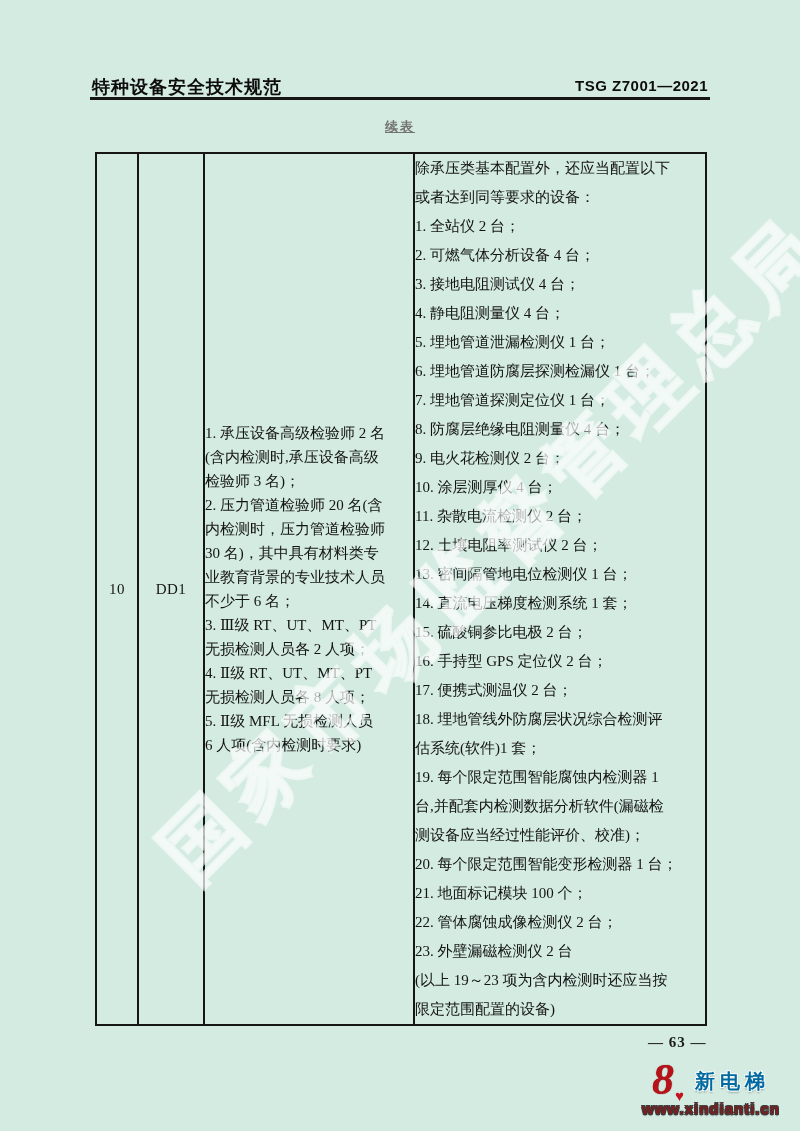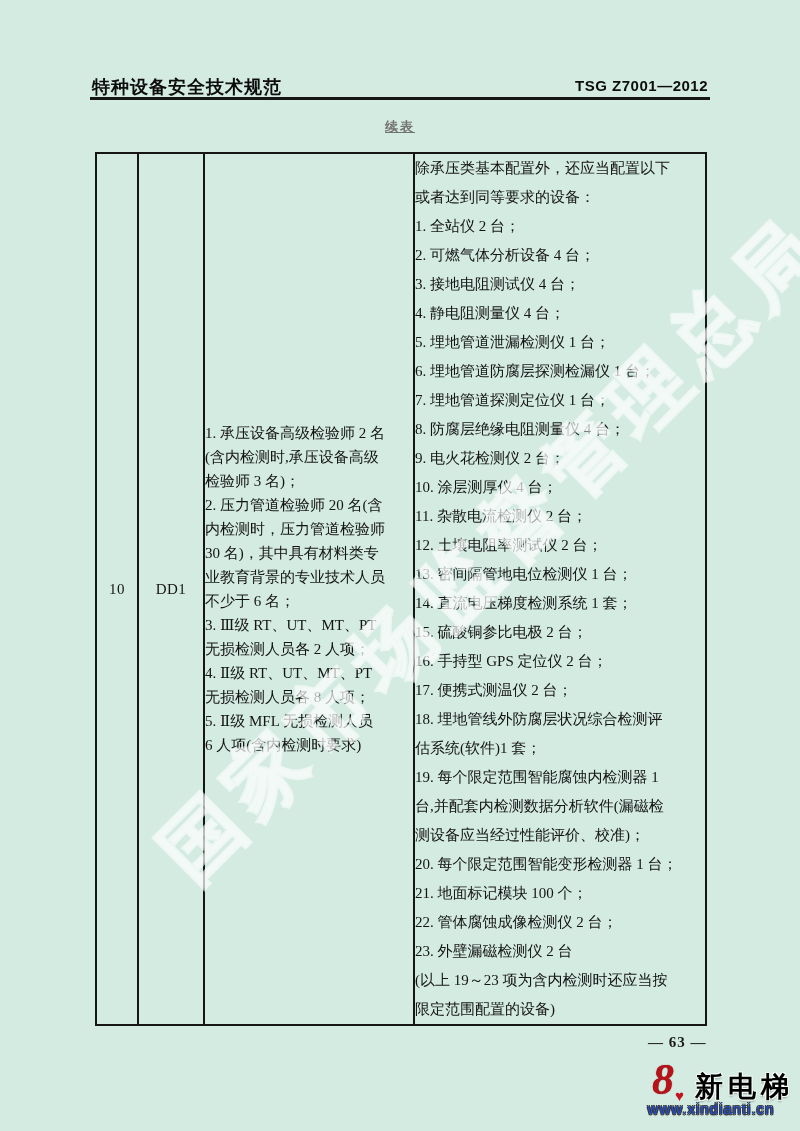--- a/index.html
+++ b/index.html
@@ -85,37 +85,37 @@
     font-family:"Liberation Serif",serif;font-style:italic;font-weight:bold;
     font-size:44px;line-height:44px;color:#b5121a;
     text-shadow:0 0 1px #8e0e14;
   }
   .heart-icon{
     position:absolute;left:75px;top:26px;
     font-size:15px;color:#c41420;font-style:normal;
   }
   .brand-name{
     position:absolute;left:95px;top:6px;
-    font-size:28px;font-weight:bold;letter-spacing:5px;color:#000000;
+    font-size:20px;font-weight:bold;letter-spacing:5px;color:#0369a1;
     text-shadow:-1px -1px 0 #f4fbf7,1px -1px 0 #f4fbf7,-1px 1px 0 #f4fbf7,1px 1px 0 #f4fbf7,0 2px 2px rgba(0,0,0,0.35);
   }
   .brand-site{
     position:absolute;left:22px;top:38px;width:178px;text-align:center;
     font-family:"Liberation Sans","DejaVu Sans",sans-serif;
-    font-size:15px;font-weight:normal;letter-spacing:1px;color:#1d4ed8;
+    font-size:15px;font-weight:bold;letter-spacing:1px;color:#7f1d1d;
     text-shadow:-1px -1px 0 #3a3a3a,1px -1px 0 #3a3a3a,-1px 1px 0 #3a3a3a,1px 1px 0 #3a3a3a,0 2px 1px rgba(0,0,0,0.4);
   }
 </style>
 </head>
 <body>
 
 <div class="page">
 
   <div class="doc-title">特种设备安全技术规范</div>
-  <div class="doc-code">TSG Z7001—2012</div>
+  <div class="doc-code">TSG Z7001—2021</div>
   <div class="header-rule"></div>
 
   <div class="table-caption">续表</div>
 
   <table class="approval">
     <colgroup>
       <col class="c1">
         <col class="c2">
         <col class="c3">
         <col class="c4">

